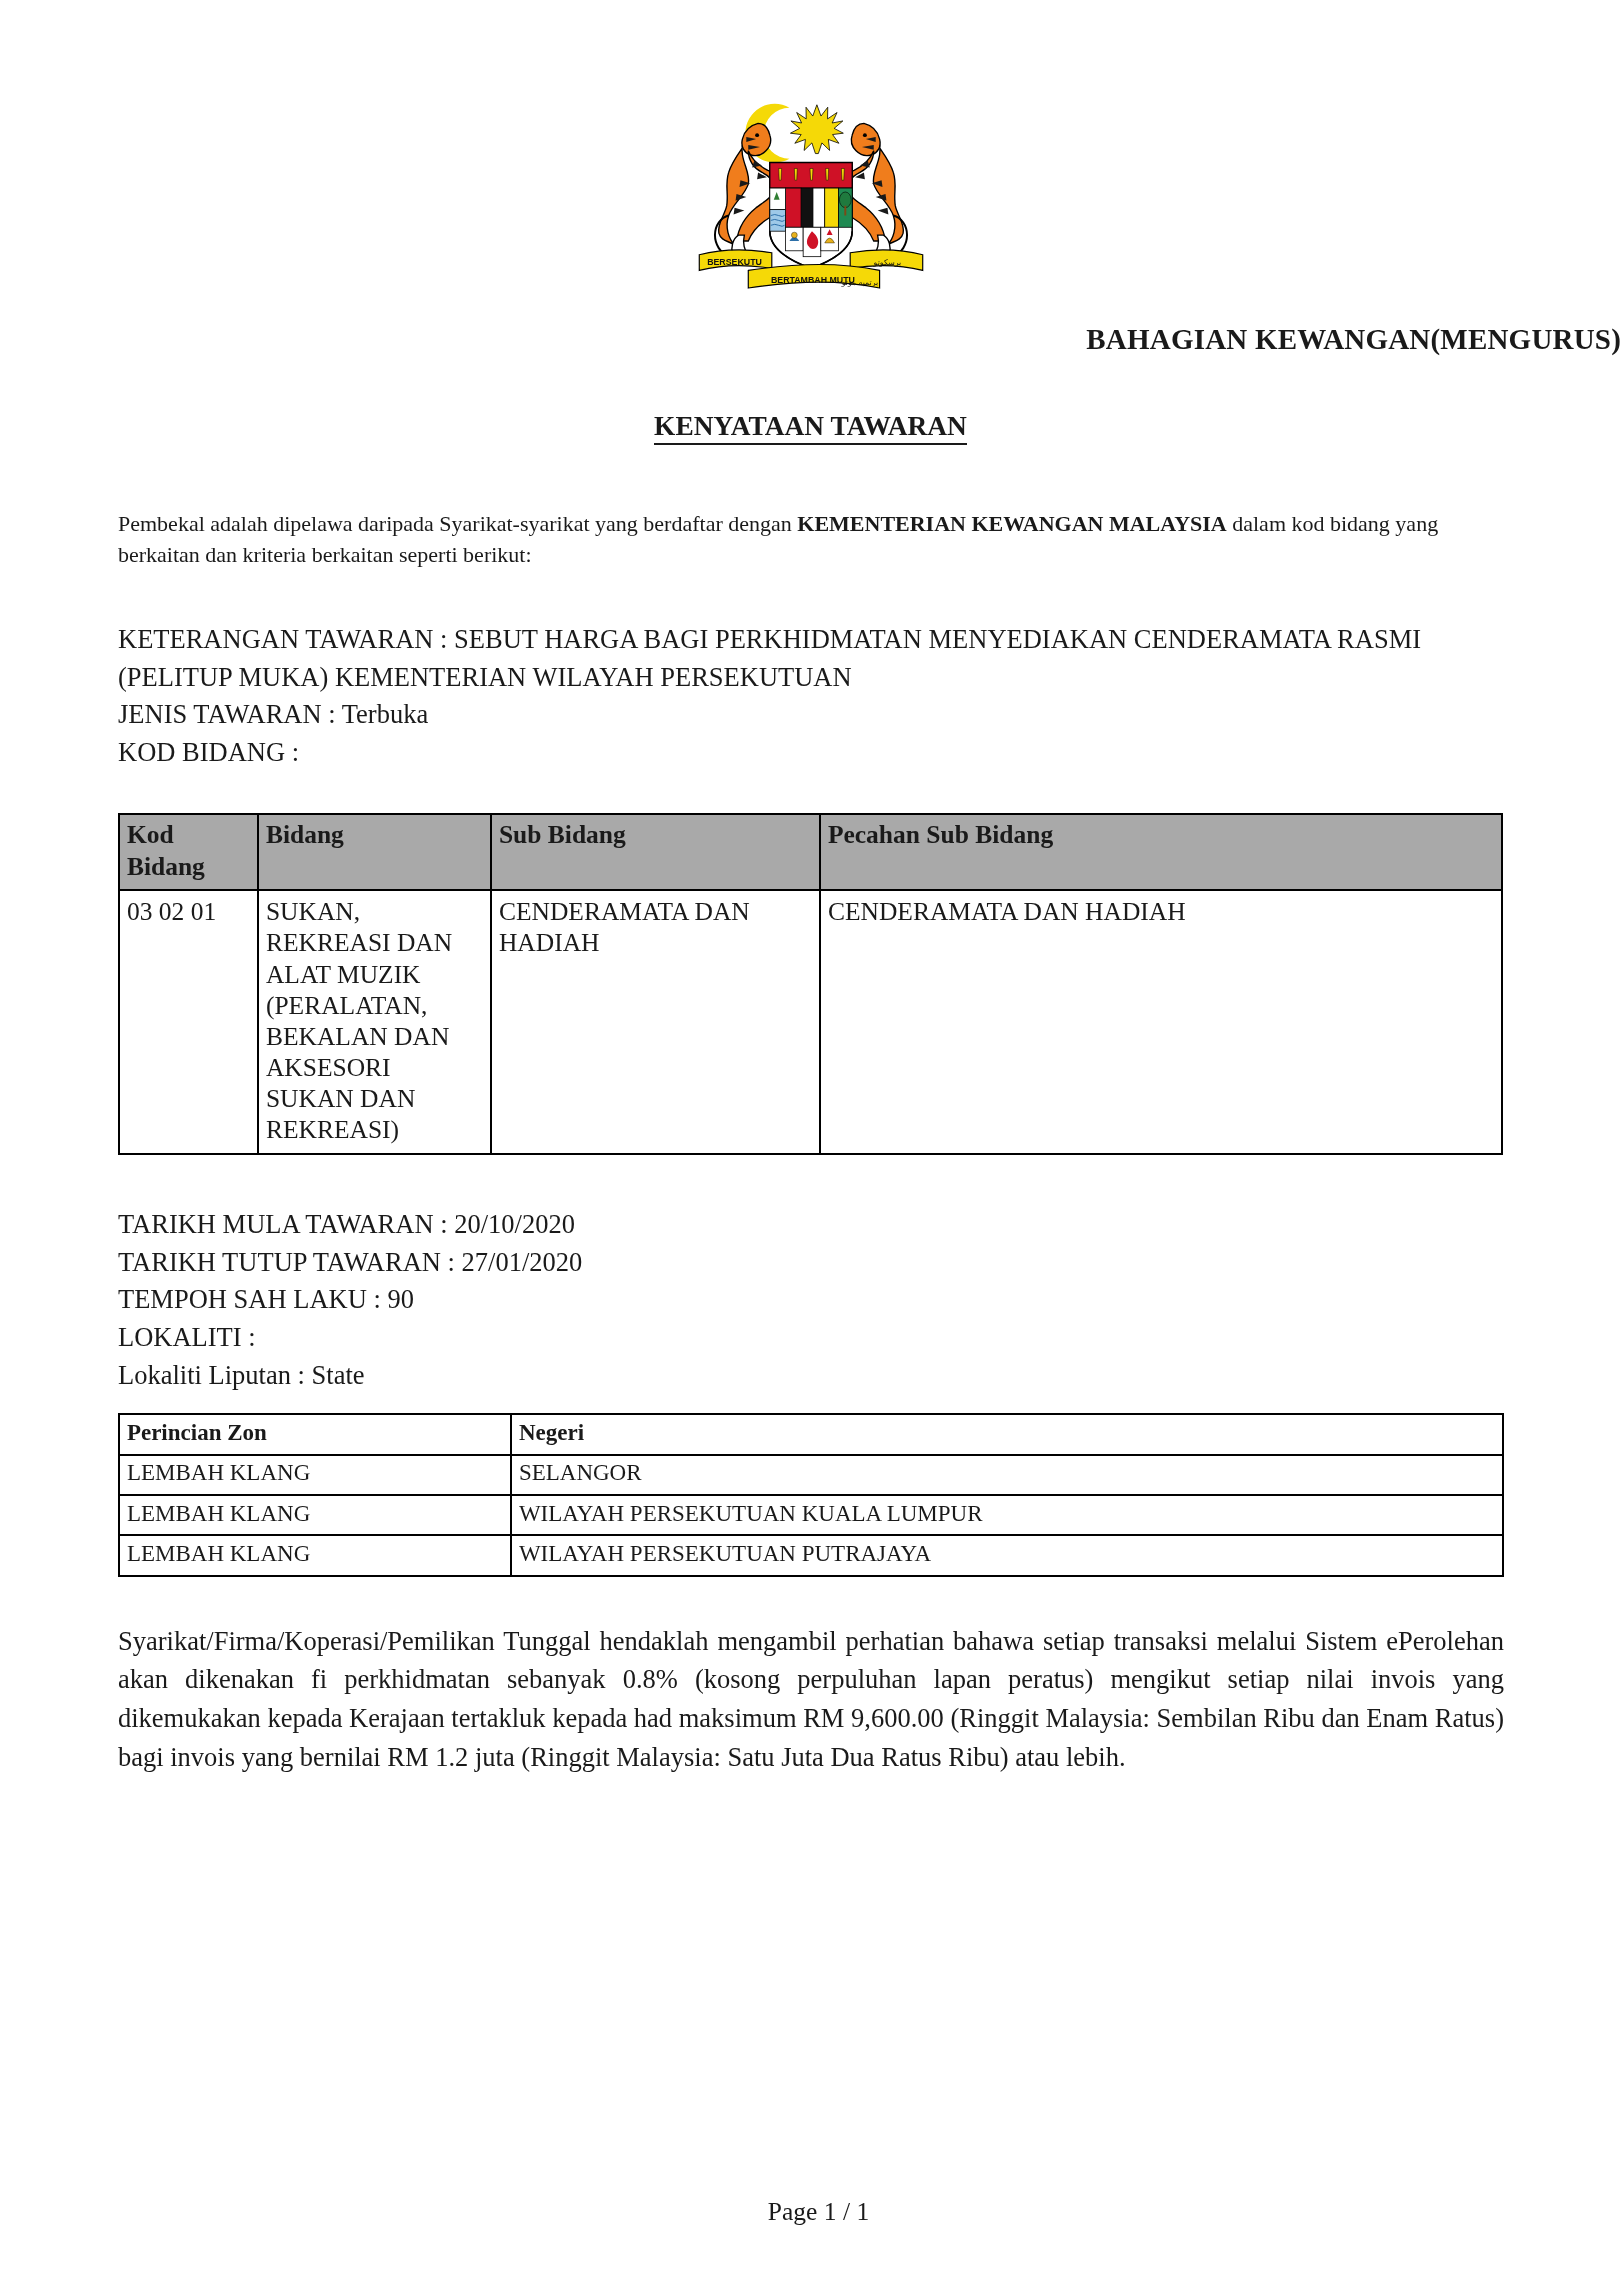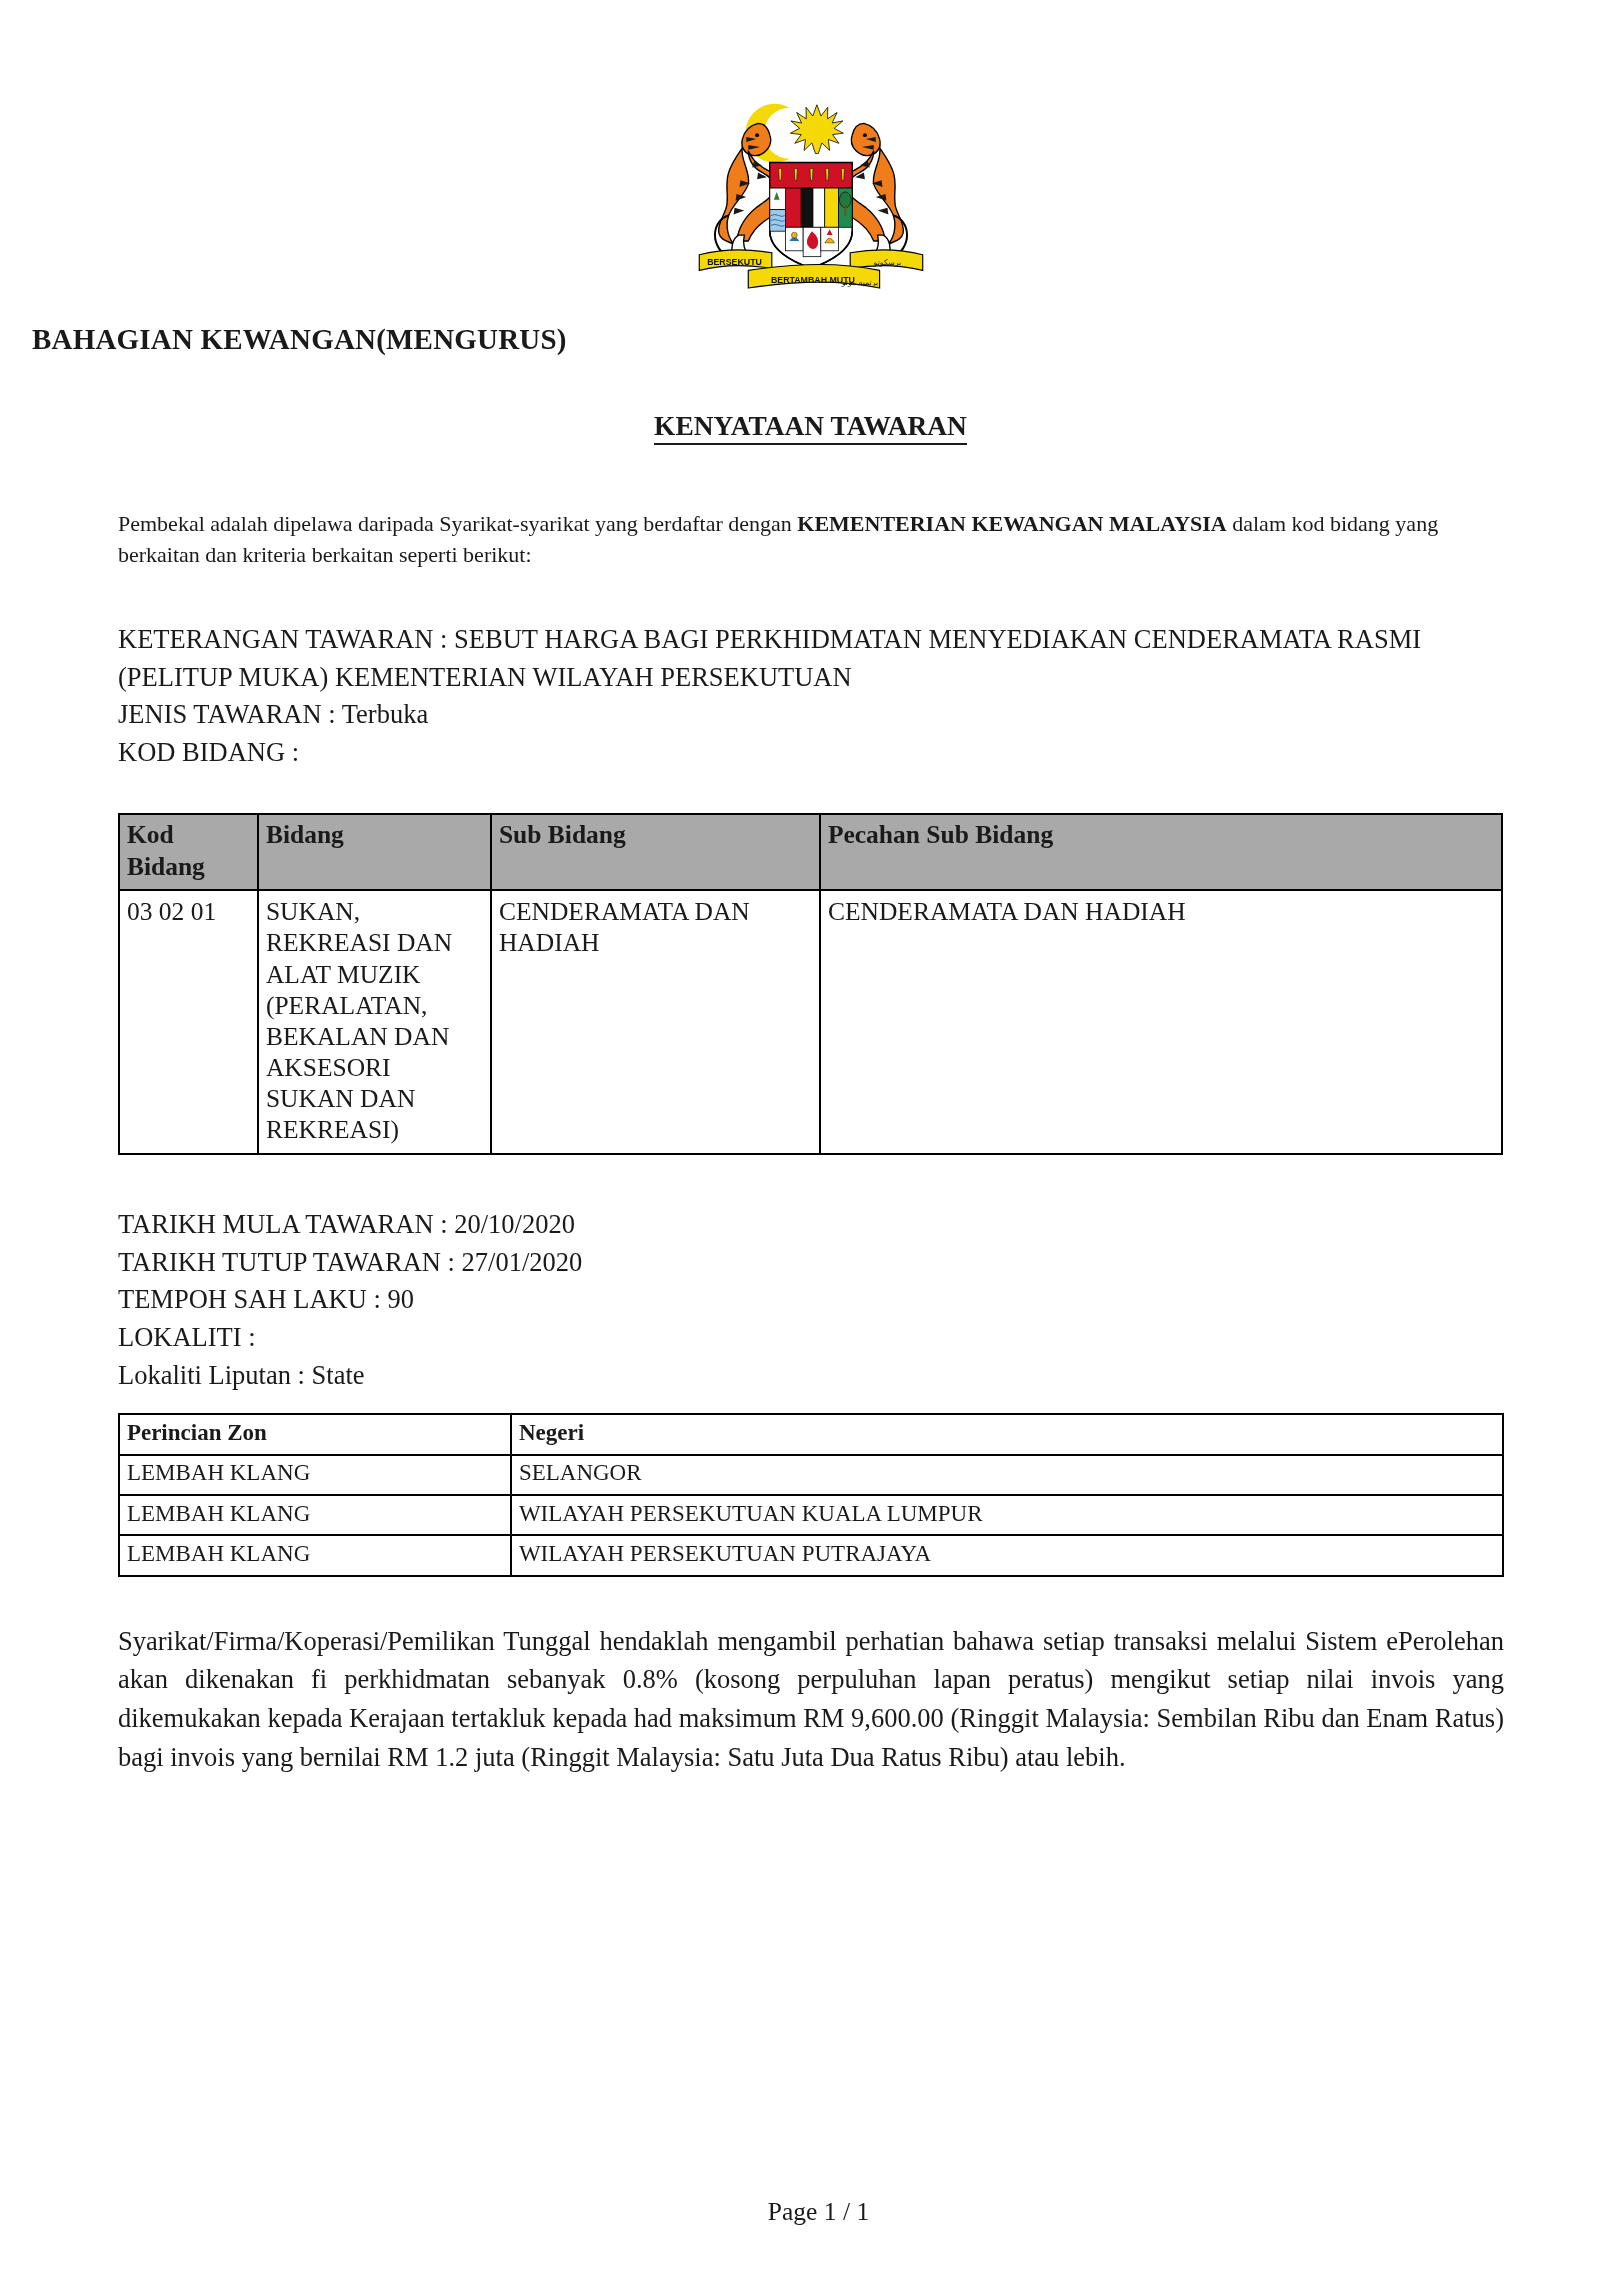--- a/index.html
+++ b/index.html
@@ -30,26 +30,25 @@
     padding-top: 86px;
   }
   .crest {
     display: inline-block;
     width: 294px;
     height: 211px;
   }
 
   
   .dept-title {
-    text-align: left;
+    text-align: right;
     font-weight: bold;
     font-size: 29px;
     letter-spacing: 0.2px;
     margin-top: 21.6px;
-    padding-left: 32px;
   }
   .doc-title {
     text-align: center;
     font-weight: bold;
     font-size: 27.4px;
     margin-top: 55px;
   }
   .doc-title span {
     border-bottom: 2px solid #1a1a1a;
     padding-bottom: 2px;

